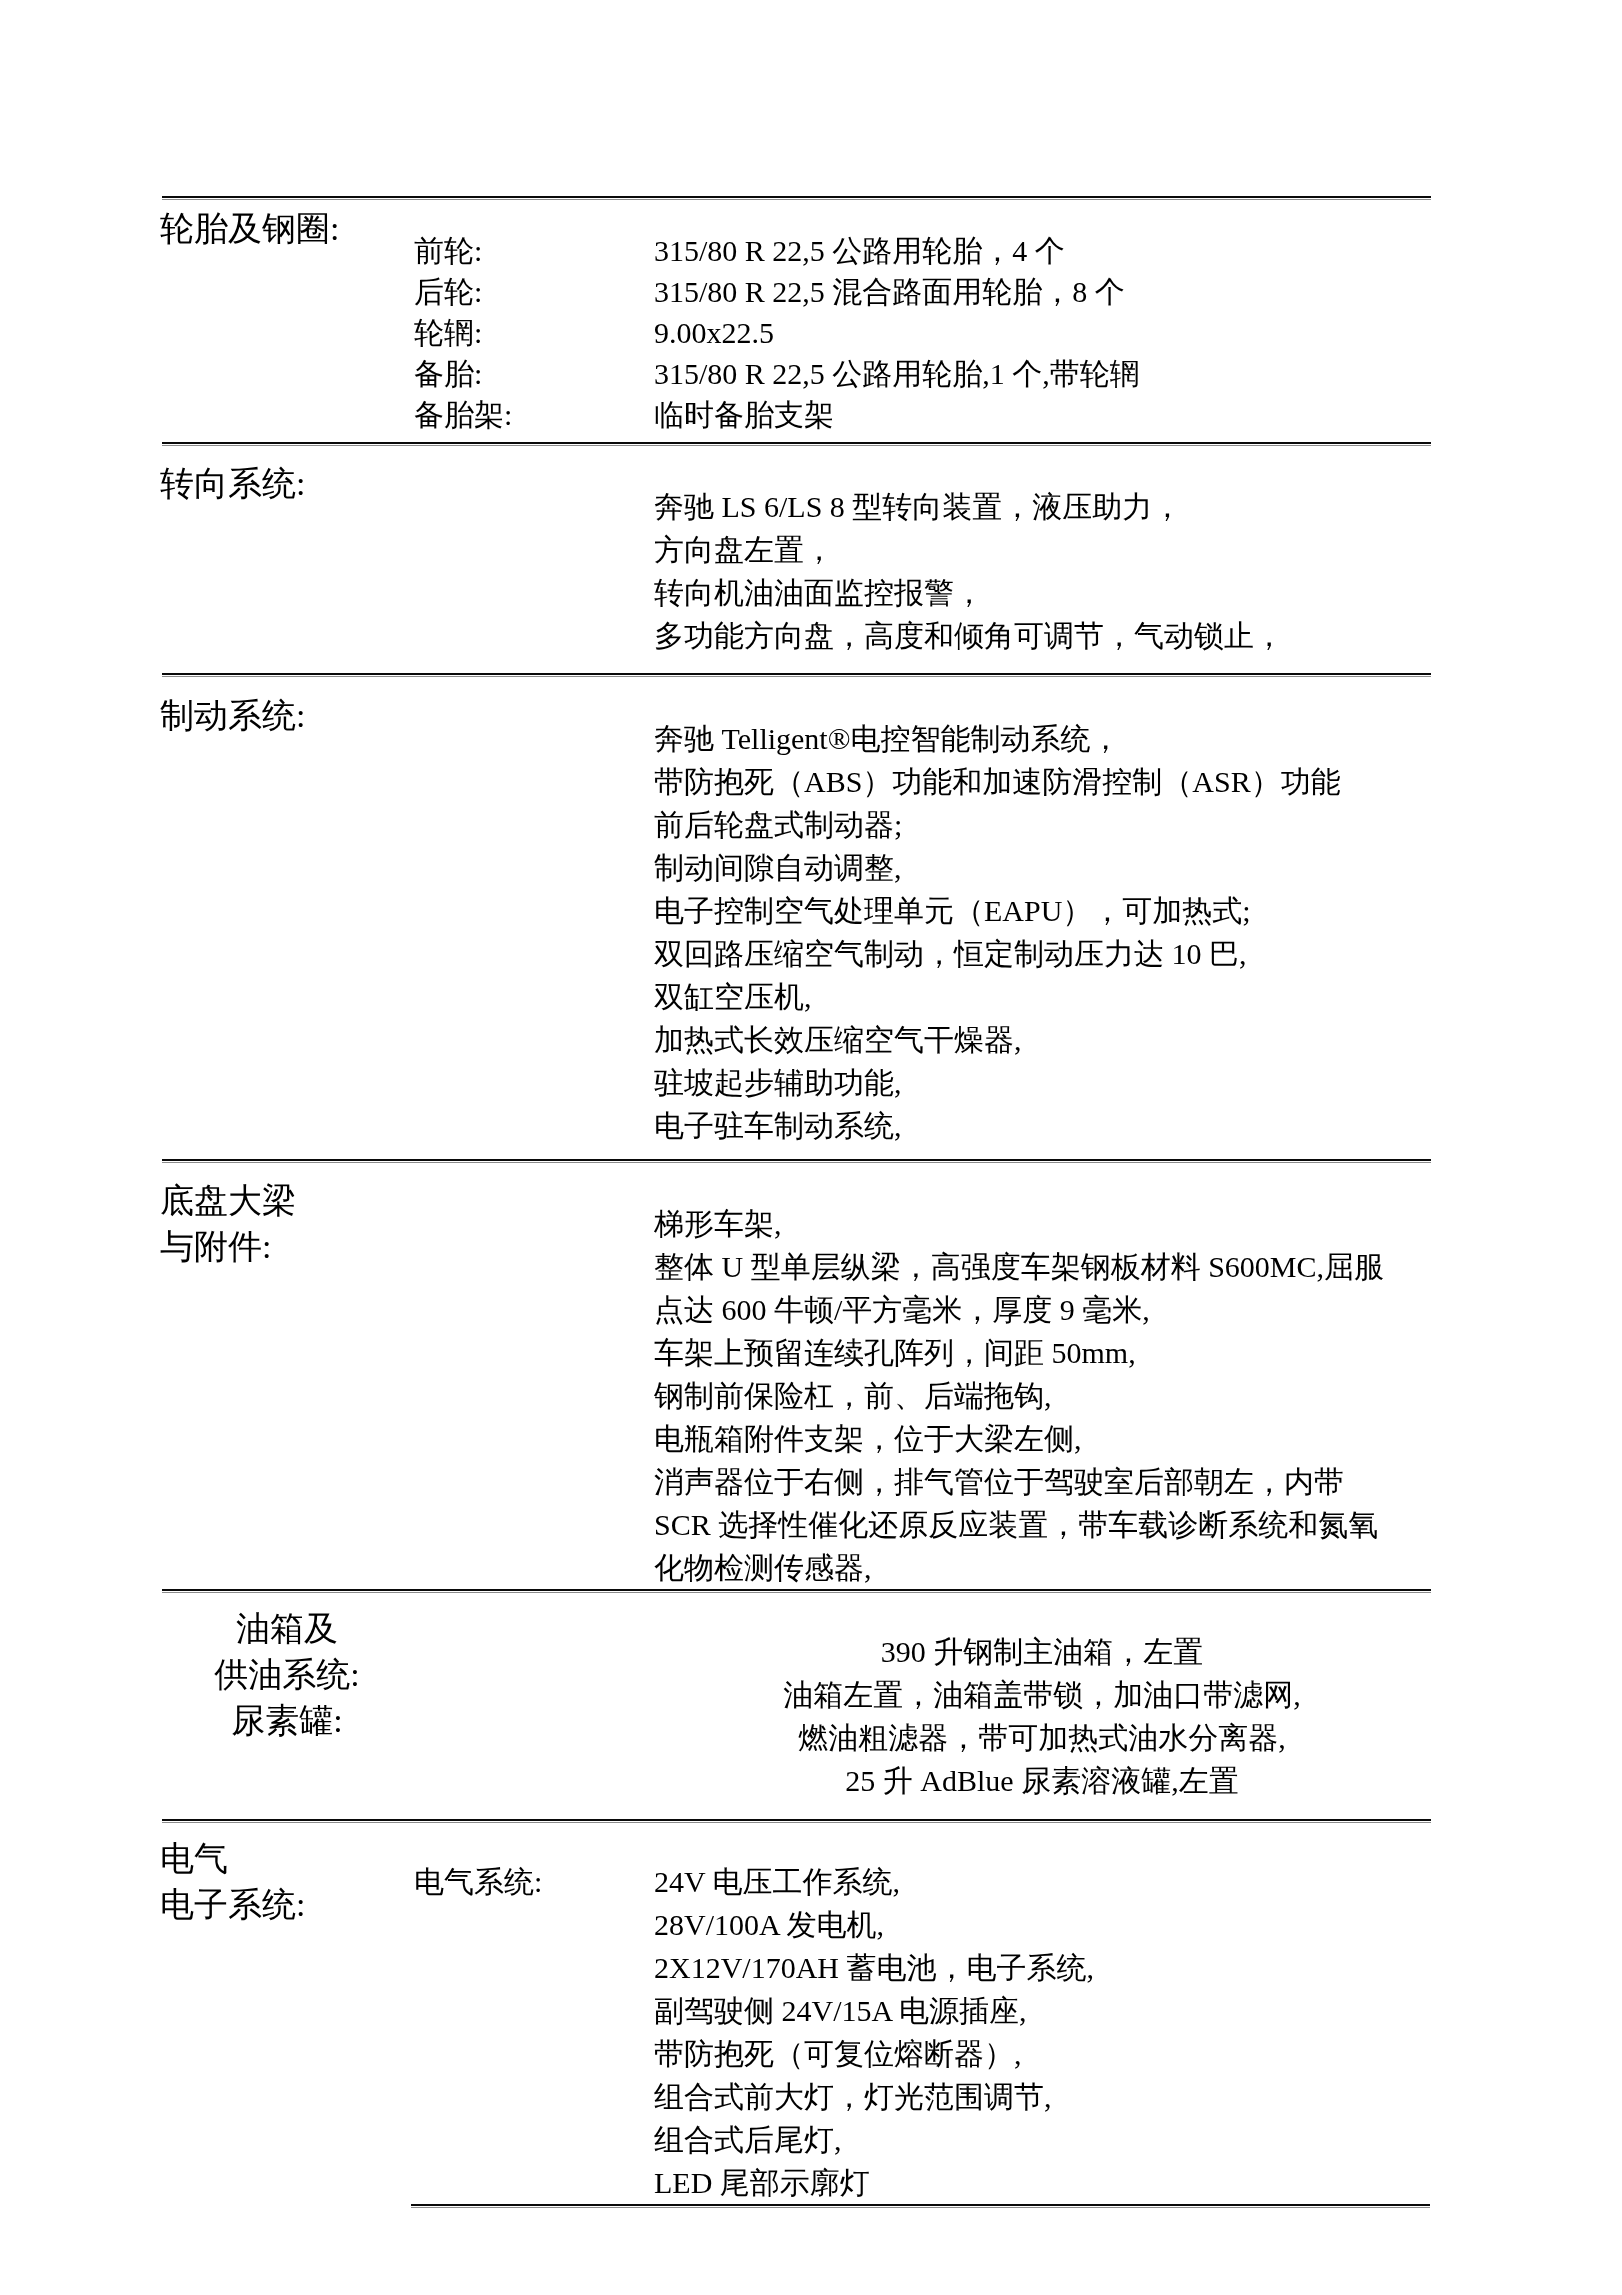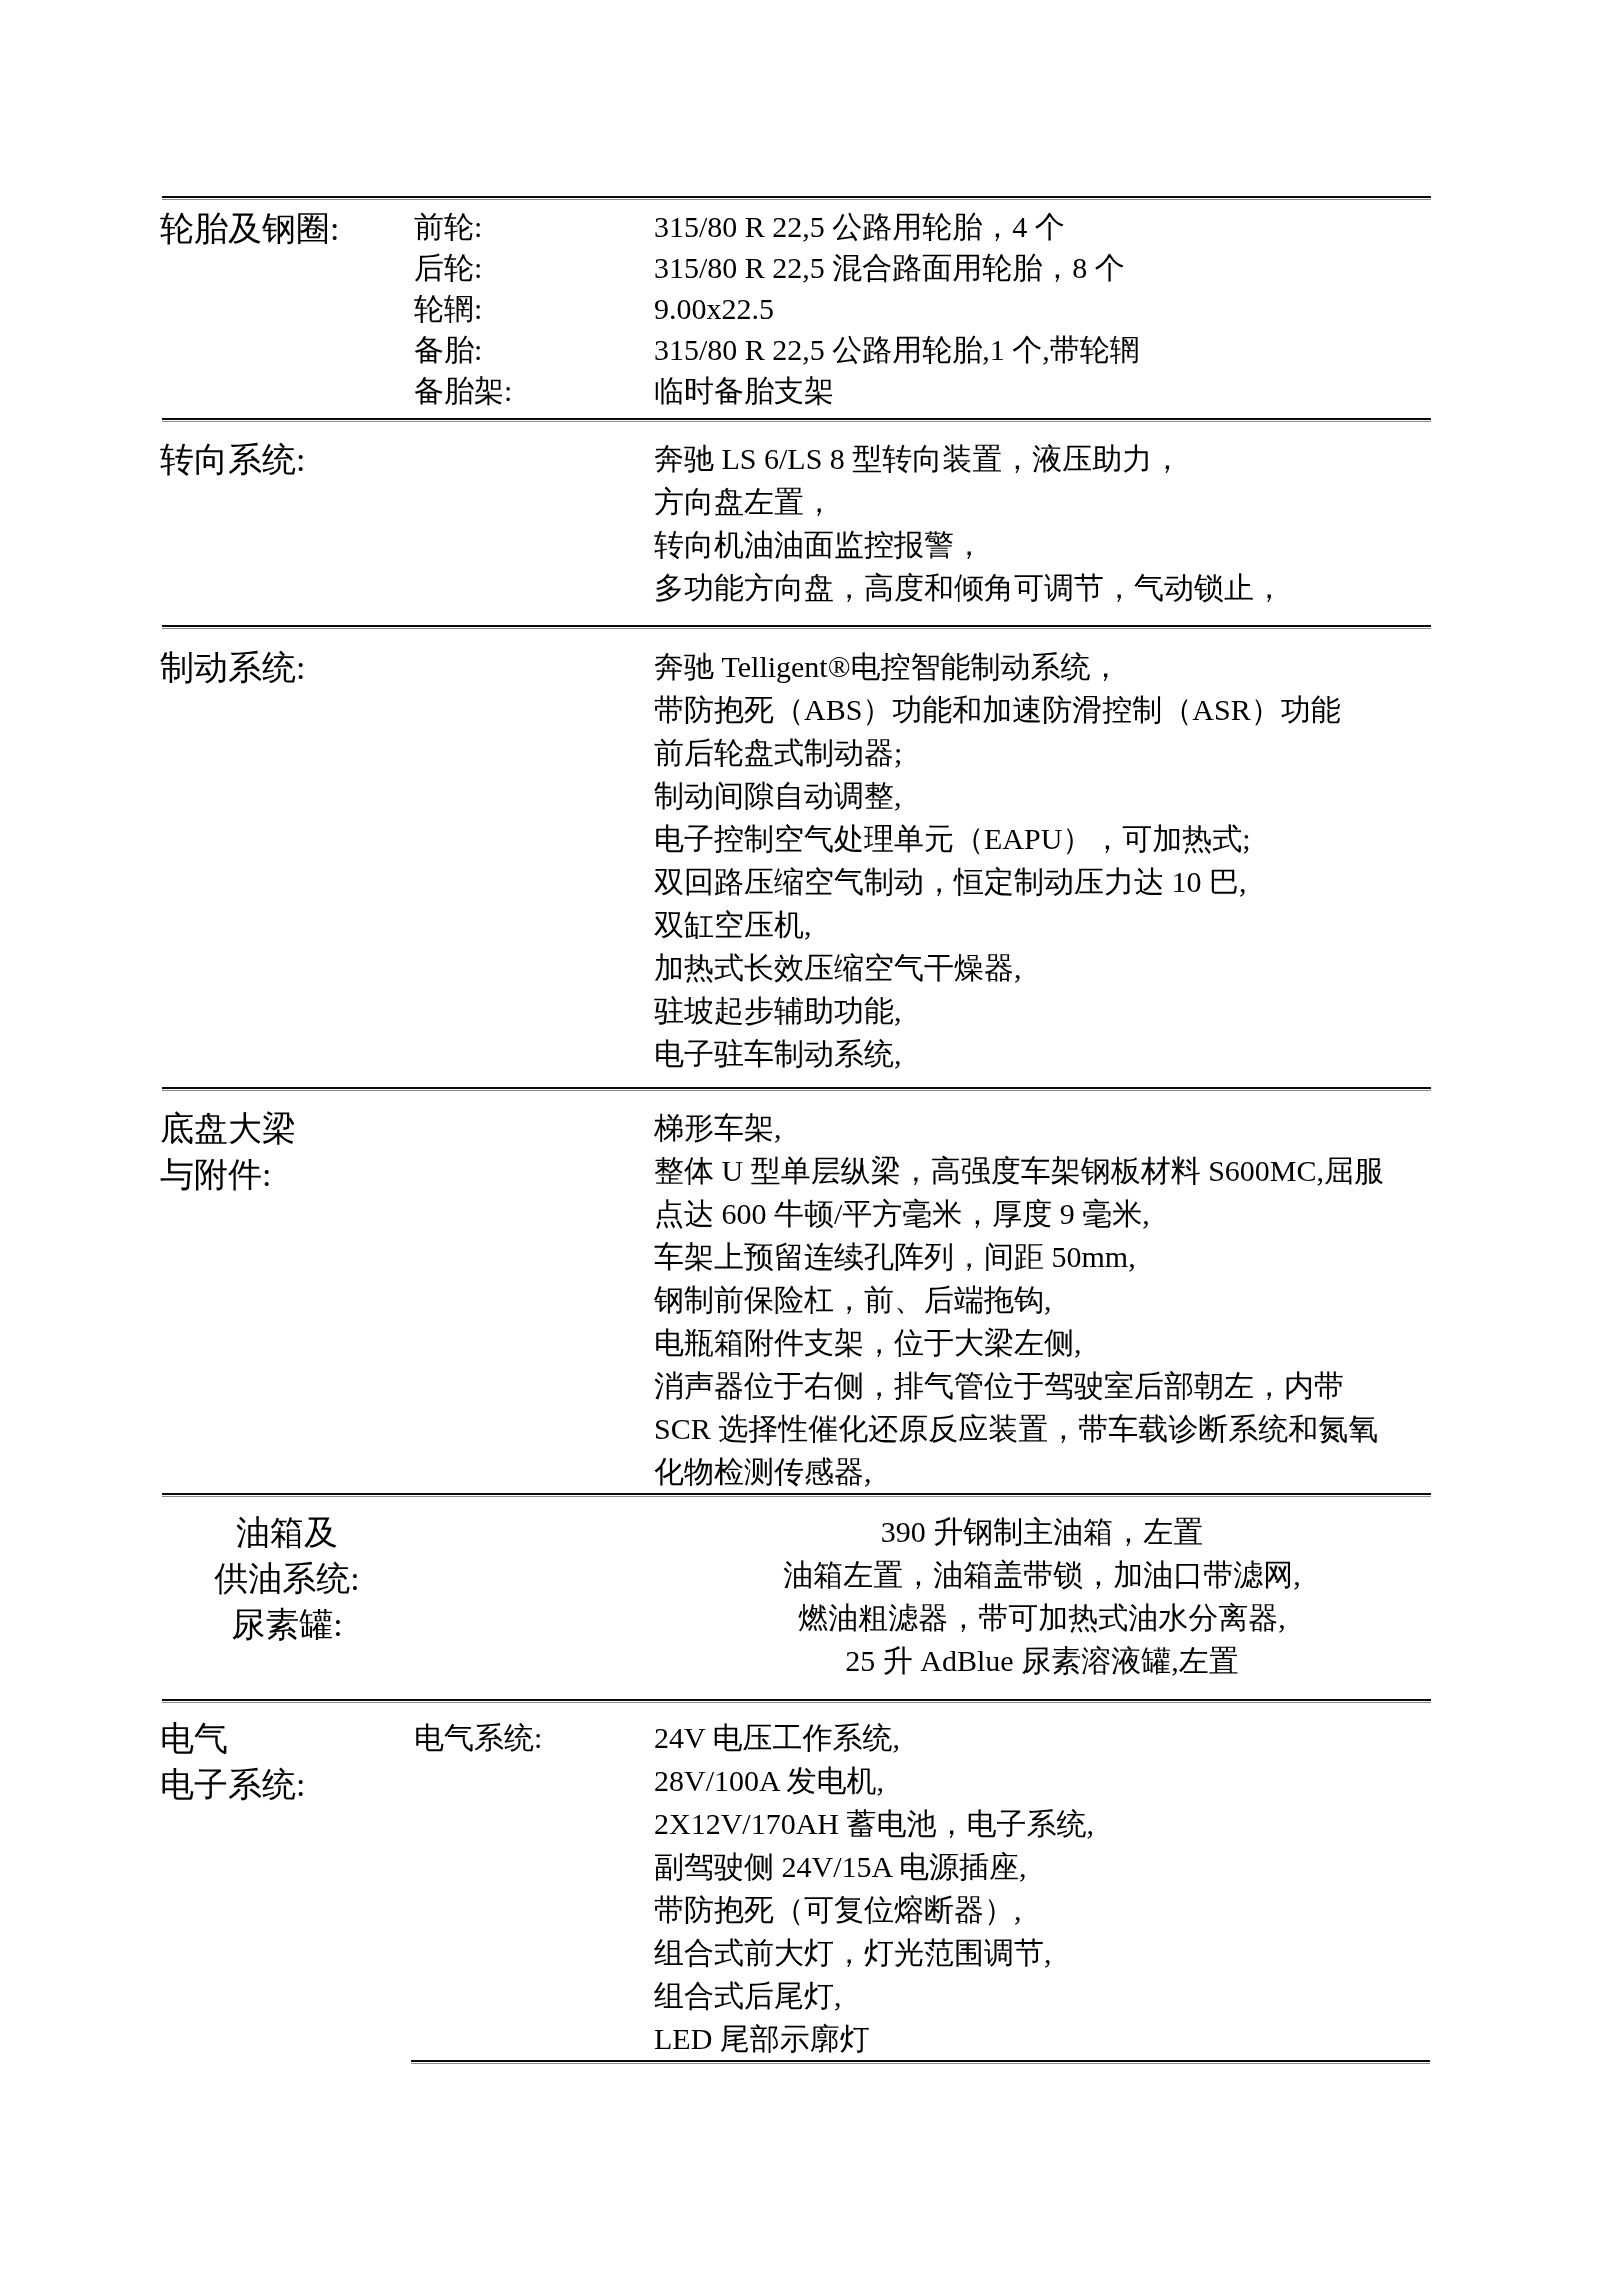--- a/index.html
+++ b/index.html
@@ -24,21 +24,21 @@
     border-bottom: 0.7px solid #8c8c8c;
     box-sizing: border-box;
   }
   .rule.bottom { margin-left: 411px; width: 1019px; }
 
   .srow { display: flex; align-items: flex-start; }
 
   .col1 { margin-left: 160px; width: 254px; flex: 0 0 254px; }
   .col1 .label { font-size: 34px; line-height: 46px; white-space: nowrap; }
 
-  .col23 { width: 1016px; flex: 0 0 1016px; }
+  .col23 { width: 1016px; flex: 0 0 1016px; margin-top: 24px; }
   .pair { display: flex; }
   .sub  { width: 240px; flex: 0 0 240px; font-size: 30px; line-height: 43px; white-space: nowrap; }
   .val  { width: 776px; flex: 0 0 776px; font-size: 30px; line-height: 43px;
           white-space: nowrap; overflow: hidden; }
 
   
   .sec-tires      { padding-top: 6.5px; padding-bottom: 6.5px; }
   .sec-tires .sub, .sec-tires .val { line-height: 41px; }
   .sec-steering   { padding-top: 15.7px; padding-bottom: 15.7px; }
   .sec-brakes     { padding-top: 15.7px; padding-bottom: 12px; }

